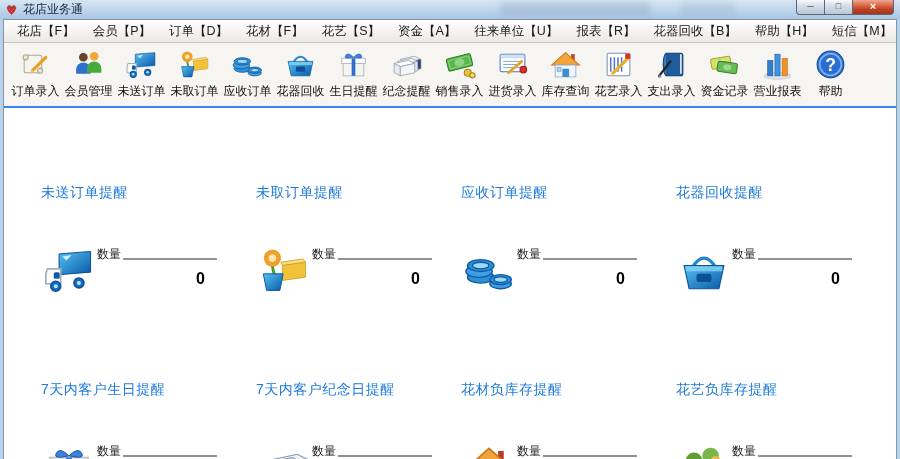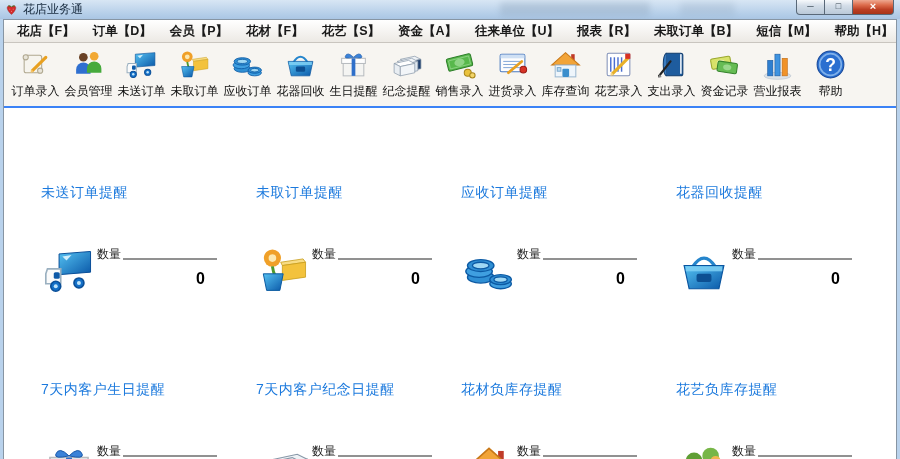--- a/index.html
+++ b/index.html
@@ -20,21 +20,21 @@
     background:linear-gradient(#fdfeff,#d3dde8 45%,#bac9d8);
     border:1px solid #59öd;border:1px solid #596878;border-top:none;}
   .win-btn.min{width:29px;border-radius:0 0 0 4px;}
   .win-btn.max{width:27px;border-left:none;border-right:none;}
   .win-btn.close{width:42px;border-radius:0 0 4px 0;color:#fff;font-weight:bold;font-size:11px;
     background:linear-gradient(#f2b49e,#dd6c4c 40%,#bc3f24 70%,#a83418);}
   
   .client{position:absolute;left:3px;right:3px;top:19px;bottom:0;background:#fff;
     border:1px solid #8795a3;border-bottom:none;display:flex;flex-direction:column;}
   .menubar{height:23px;flex:none;display:flex;align-items:center;padding-left:4px;
-    background:linear-gradient(#ffffff,#ece9e4);border-bottom:1px solid #c9c5bf;font-weight:bold;}
+    background:linear-gradient(#ffffff,#ece9e4);border-bottom:1px solid #c9c5bf;}
   .menu-item{font-size:12.5px;color:#191919;padding:0 9px;height:100%;
     display:flex;align-items:center;white-space:nowrap;cursor:default;}
   .toolbar{height:65px;flex:none;display:flex;align-items:flex-start;
     padding:3px 2px 0 5px;background:#f7f5f1;border-bottom:2px solid #3b82f6;}
   .tool-btn{width:53px;display:flex;flex-direction:column;align-items:center;padding-top:2px;cursor:default;}
   .tool-btn svg{width:33px;height:33px;display:block;}
   .tool-label{font-size:12px;color:#101010;margin-top:2px;white-space:nowrap;}
   
   .main{flex:1;background:#fff;position:relative;}
   .panel-grid{position:absolute;left:37px;top:76px;
@@ -237,30 +237,30 @@
       <div class="win-btn close">
           <span>×</span>
         </div>
     </div>
   </div>
 
   <div class="client">
 
     <div class="menubar">
       <span class="menu-item">花店【F】</span>
+      <span class="menu-item">会员【P】</span>
       <span class="menu-item">订单【D】</span>
-      <span class="menu-item">会员【P】</span>
       <span class="menu-item">花材【F】</span>
       <span class="menu-item">花艺【S】</span>
       <span class="menu-item">资金【A】</span>
       <span class="menu-item">往来单位【U】</span>
       <span class="menu-item">报表【R】</span>
-      <span class="menu-item">未取订单【B】</span>
+      <span class="menu-item">花器回收【B】</span>
+      <span class="menu-item">帮助【H】</span>
       <span class="menu-item">短信【M】</span>
-      <span class="menu-item">帮助【H】</span>
     </div>
 
     <div class="toolbar">
       <div class="tool-btn">
         <span>
             <svg>
               <use href="#i-scroll-pen"></use>
             </svg>
           </span>
         <span class="tool-label">订单录入</span>

